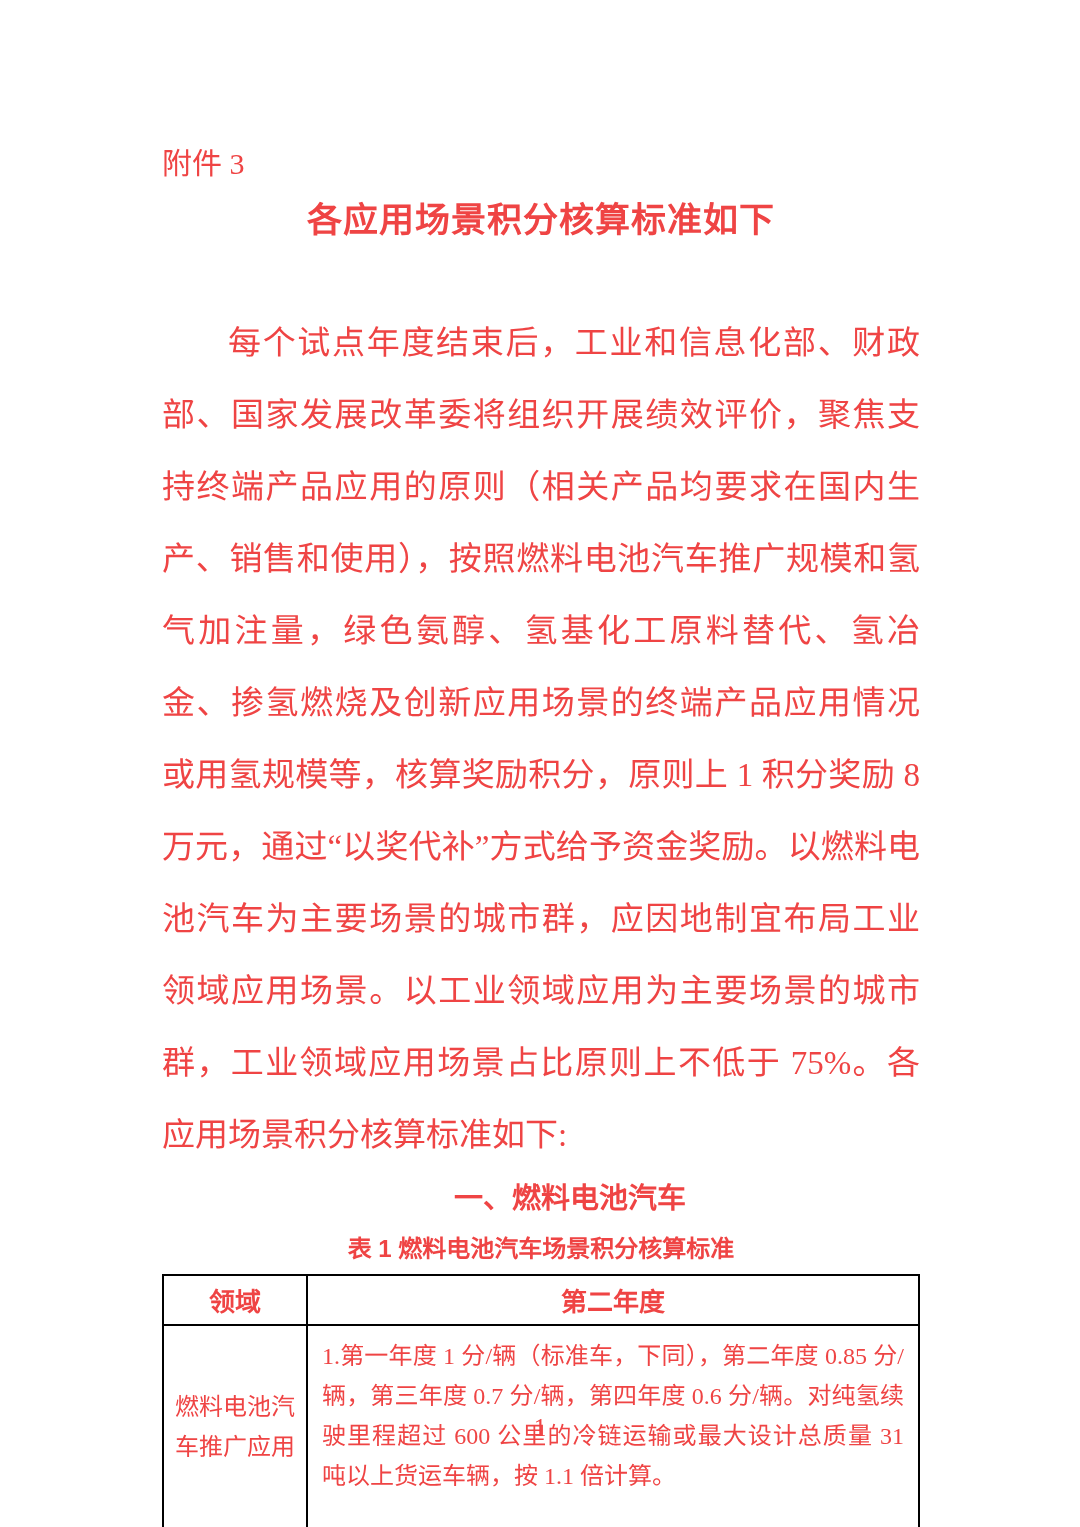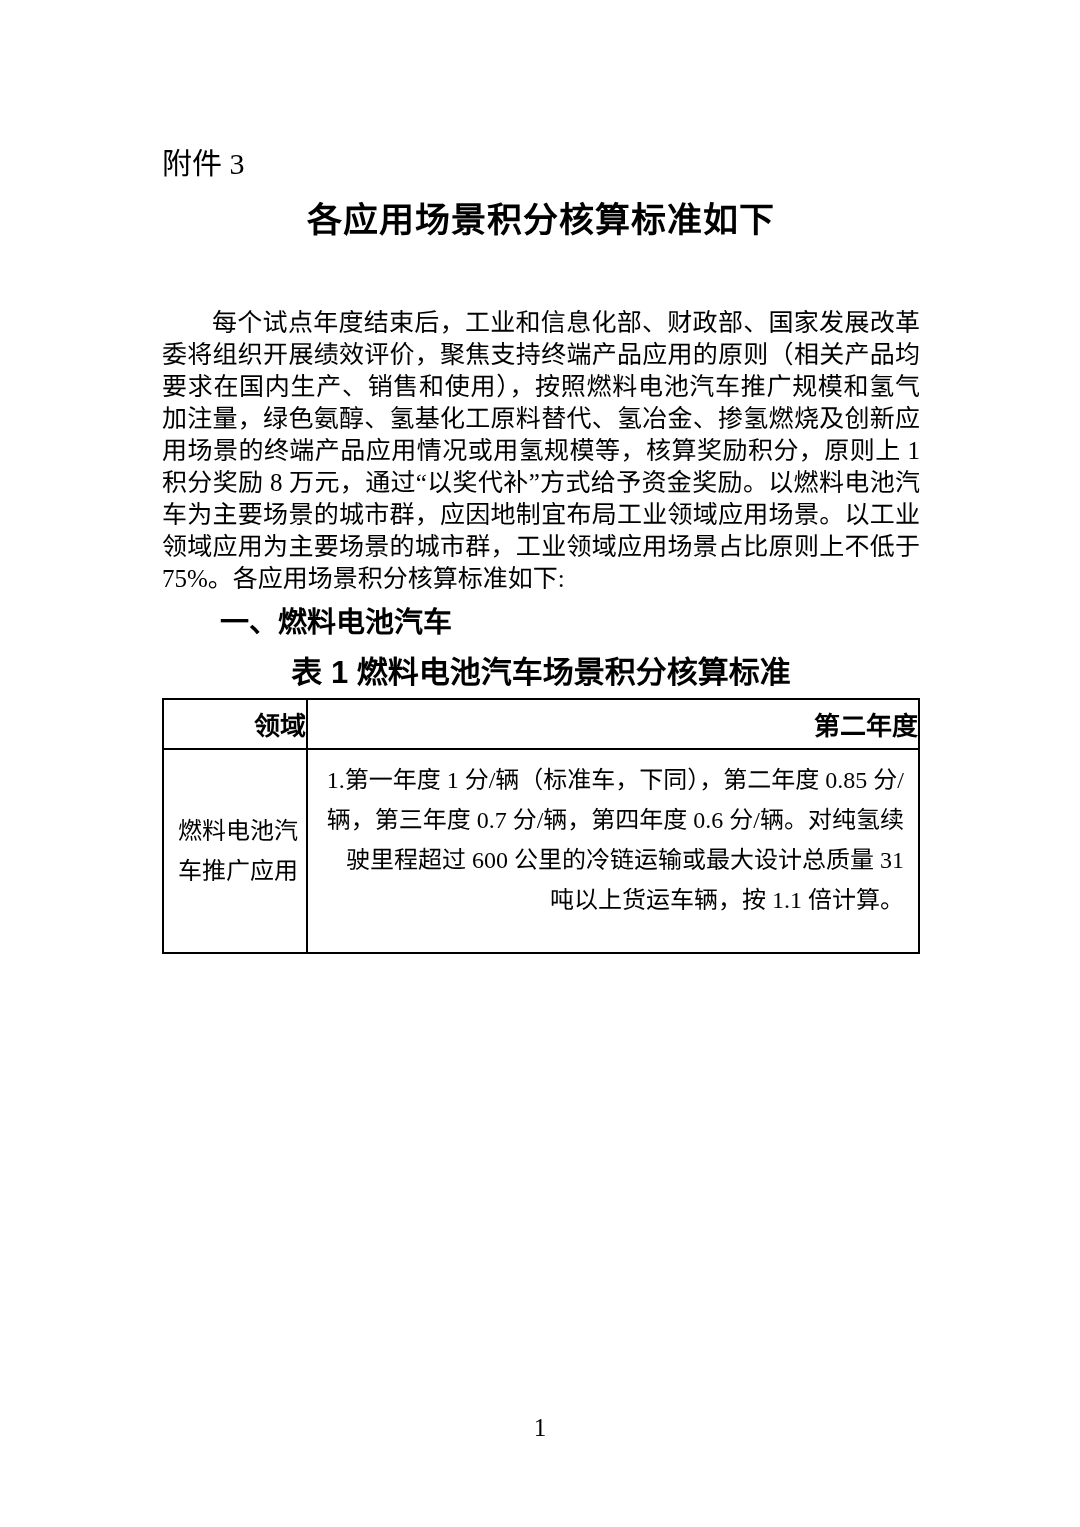--- a/index.html
+++ b/index.html
@@ -2,21 +2,21 @@
 <html lang="zh-CN"><head>
 <meta charset="utf-8">
 <style>
   * { margin: 0; padding: 0; box-sizing: border-box; }
   html, body { background: #ffffff; }
   .page {
     position: relative;
     width: 1080px;
     height: 1527px;
     background: #ffffff;
-    color: #000000;
+    color: #ef4444;
     font-family: "Liberation Serif", "DejaVu Serif", serif;
     overflow: hidden;
     margin: 0 auto;
   }
   .content {
     position: absolute;
     left: 162px;
     top: 143px;
     width: 758px;
   }
@@ -26,53 +26,53 @@
   }
   .doc-title {
     margin-top: 12px;
     text-align: center;
     font-size: 35px;
     font-weight: bold;
     line-height: 48px;
     letter-spacing: 1px;
   }
   .para {
-    font-size: 25px;
-    line-height: 32px;
+    font-size: 33px;
+    line-height: 72px;
     text-align: justify;
     text-indent: 2em;
   }
   .para-first {
     margin-top: 62px;
   }
   .section-heading {
     font-family: "Liberation Sans", "DejaVu Sans", sans-serif;
     font-weight: bold;
     font-size: 29px;
     line-height: 54.5px;
     text-indent: 2em;
+    text-align: center;
   }
   .table-caption {
     margin-top: 2px;
     text-align: center;
     font-family: "Liberation Sans", "DejaVu Sans", sans-serif;
     font-weight: bold;
-    font-size: 31px;
+    font-size: 24px;
     line-height: 42px;
   }
   table.score-table {
     margin-top: 4px;
     width: 100%;
     border-collapse: collapse;
     table-layout: fixed;
   }
   table.score-table th,
   table.score-table td {
     border: 2px solid #000000;
-    text-align: right;
   }
   col.col-domain { width: 144px; }
   th.th-cell {
     height: 50px;
     font-family: "Liberation Sans", "DejaVu Sans", sans-serif;
     font-weight: bold;
     font-size: 26px;
     text-align: center;
     vertical-align: middle;
   }

